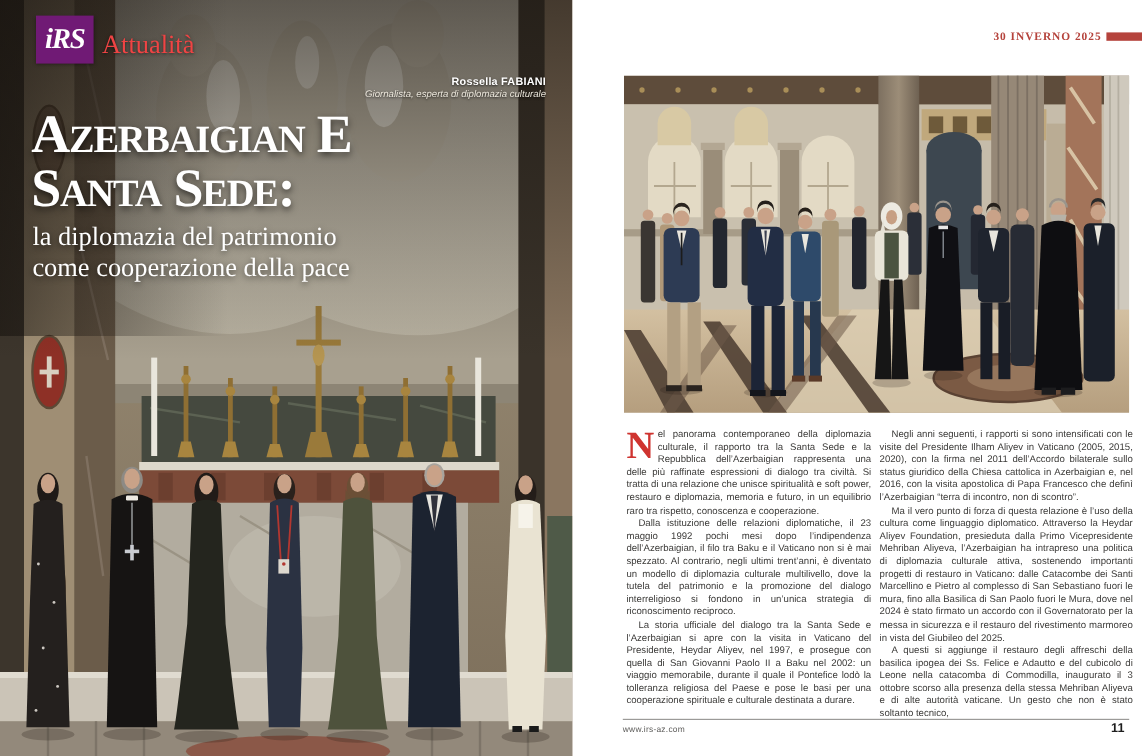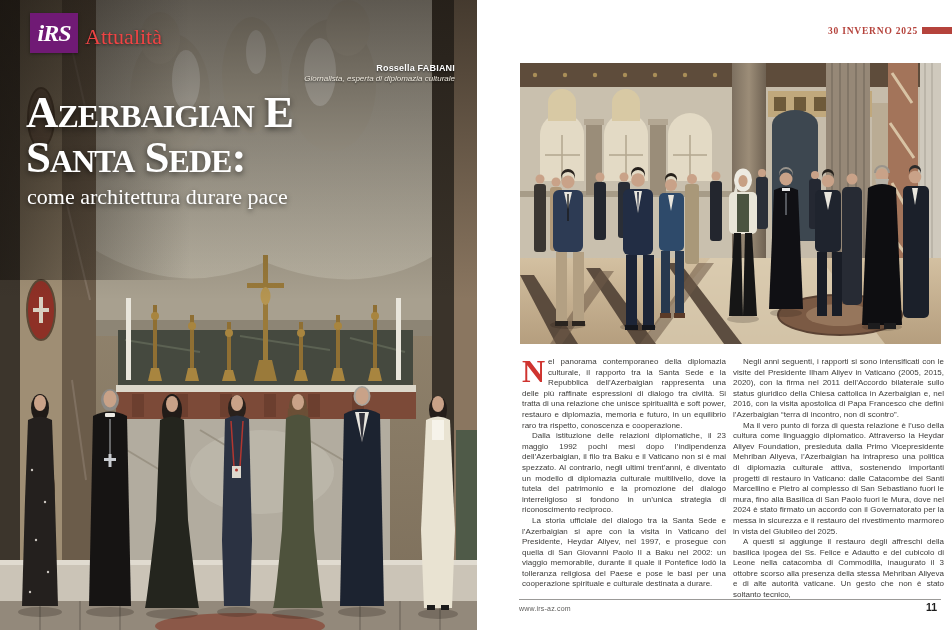--- a/index.html
+++ b/index.html
@@ -259,21 +259,22 @@
     <div class="author">
       <div class="author-name">Rossella FABIANI</div>
       <div class="author-role">Giornalista, esperta di diplomazia culturale</div>
     </div>
 
     <h1 class="title">
       <span>Azerbaigian E</span>
       <span>Santa Sede:</span>
     </h1>
     <h2 class="subtitle">
-      <span>come architettura durare pace</span>
+      <span>la diplomazia del patrimonio</span>
+      <span>come cooperazione della pace</span>
     </h2>
   </section>
 
   <section class="page-right">
 
     <span class="issue">30 INVERNO 2025</span>
     <span class="issue-bar"></span>
 
     <svg class="photo-right" viewBox="0 0 421 281" preserveAspectRatio="none">
       <defs>

